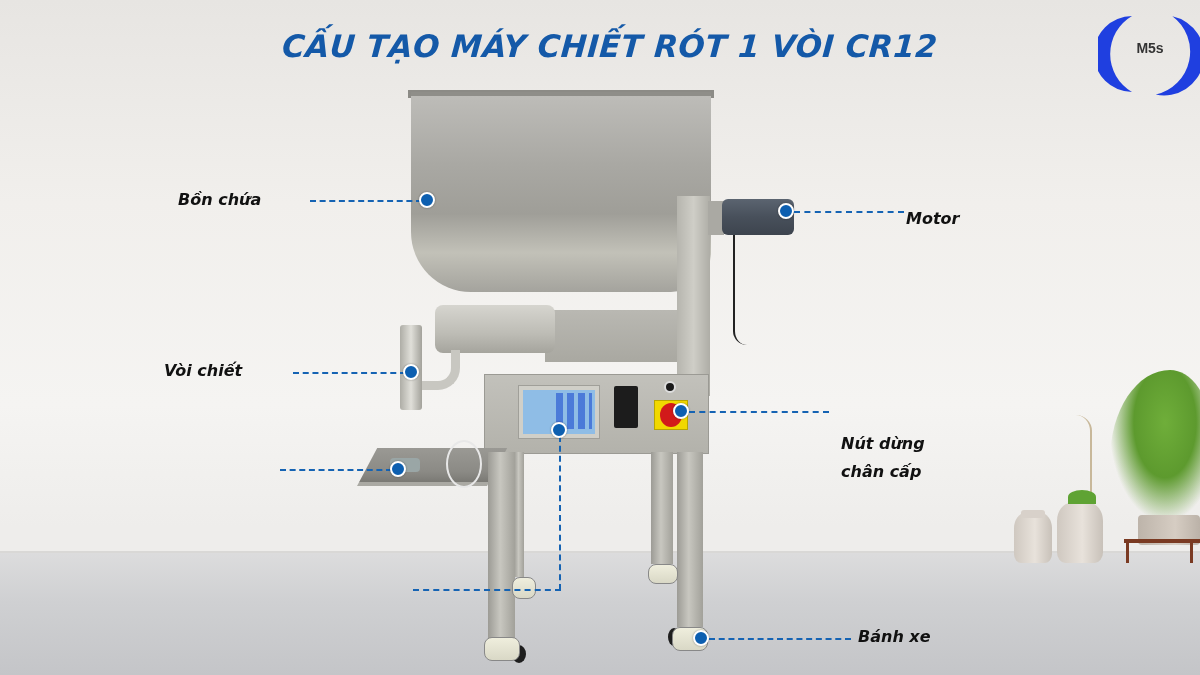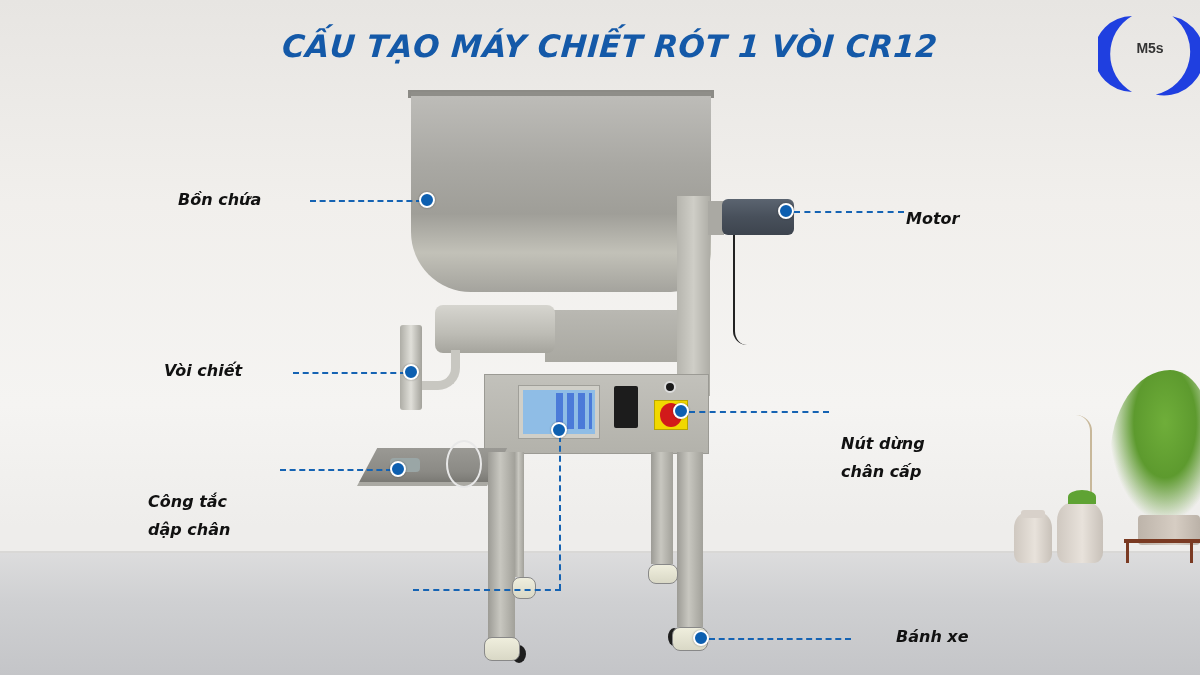--- a/index.html
+++ b/index.html
@@ -158,27 +158,23 @@
   <div class="dash" style="left:293px; top:372px; width:113px;"></div>
   <div class="dot" style="left:403px; top:364px;"></div>
 
   <div class="dot" style="left:673px; top:403px;"></div>
   <div class="dash" style="left:689px; top:411px; width:140px;"></div>
   <div class="label two" style="left:841px; top:383px;">
     <div>Nút dừng</div>
     <div>chân cấp</div>
   </div>
 
-  <div class="label two" style="left:148px; top:441px;">
-    <div>Công tắc</div>
-    <div>dập chân</div>
-  </div>
   <div class="dash" style="left:280px; top:469px; width:112px;"></div>
   <div class="dot" style="left:390px; top:461px;"></div>
 
   <div class="dash" style="left:413px; top:589px; width:148px;"></div>
   <div class="vdash" style="left:559px; top:436px; height:154px;"></div>
   <div class="dot" style="left:551px; top:422px;"></div>
 
   <div class="dot" style="left:693px; top:630px;"></div>
   <div class="dash" style="left:709px; top:638px; width:142px;"></div>
-  <div class="label" style="left:896px; top:623px;">Bánh xe</div>
+  <div class="label" style="left:858px; top:623px;">Bánh xe</div>
 </div>
 
 </body></html>

